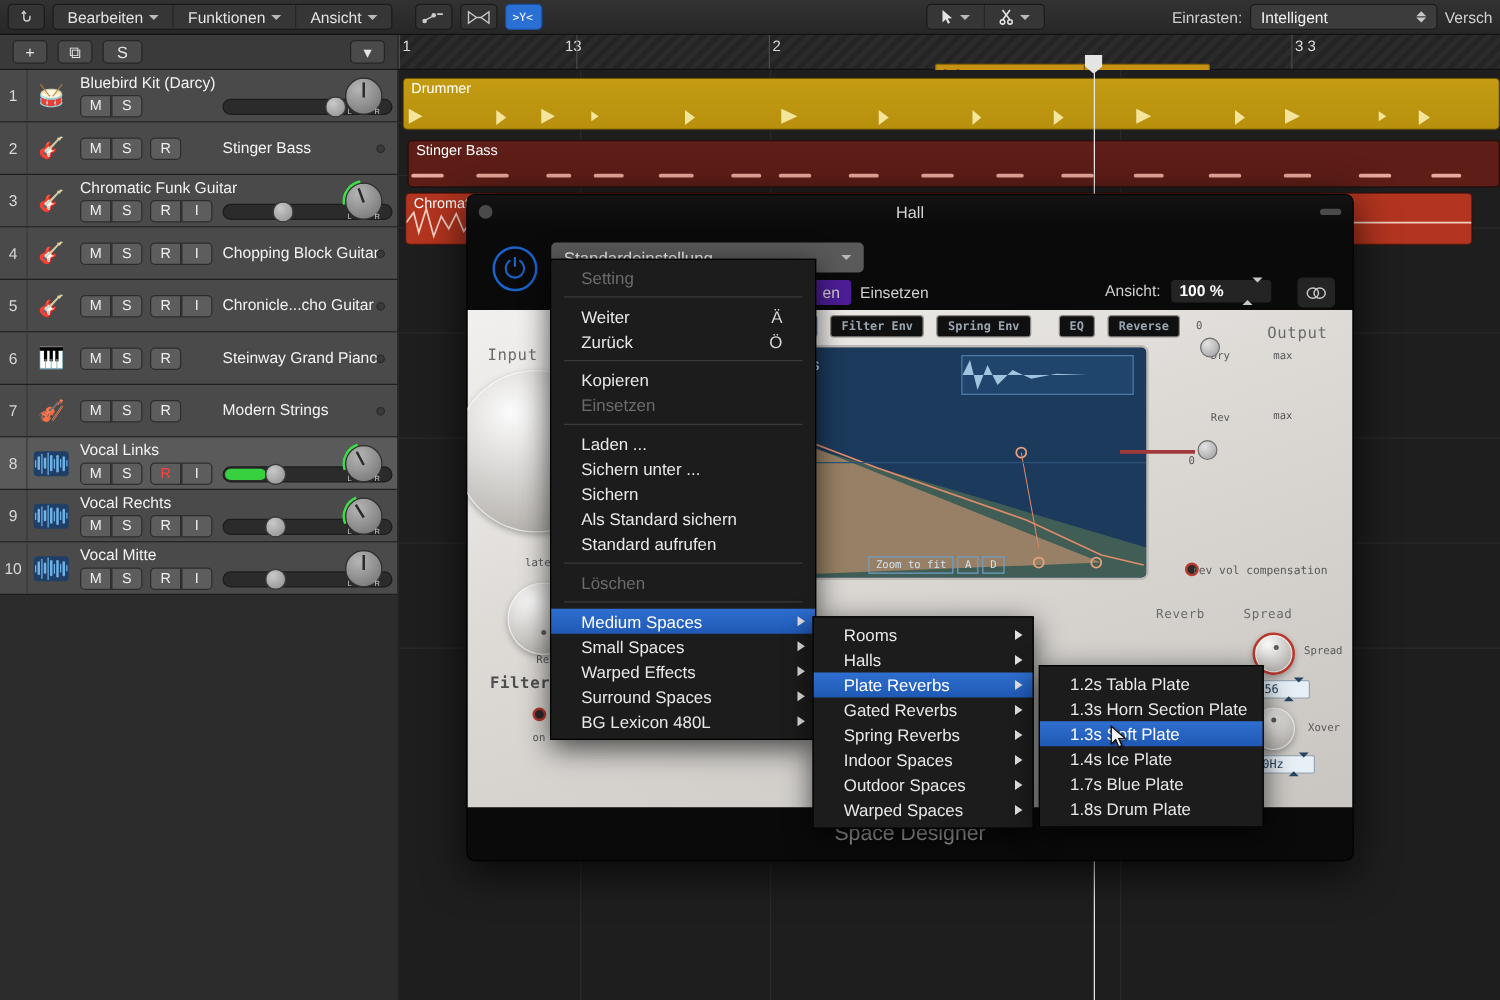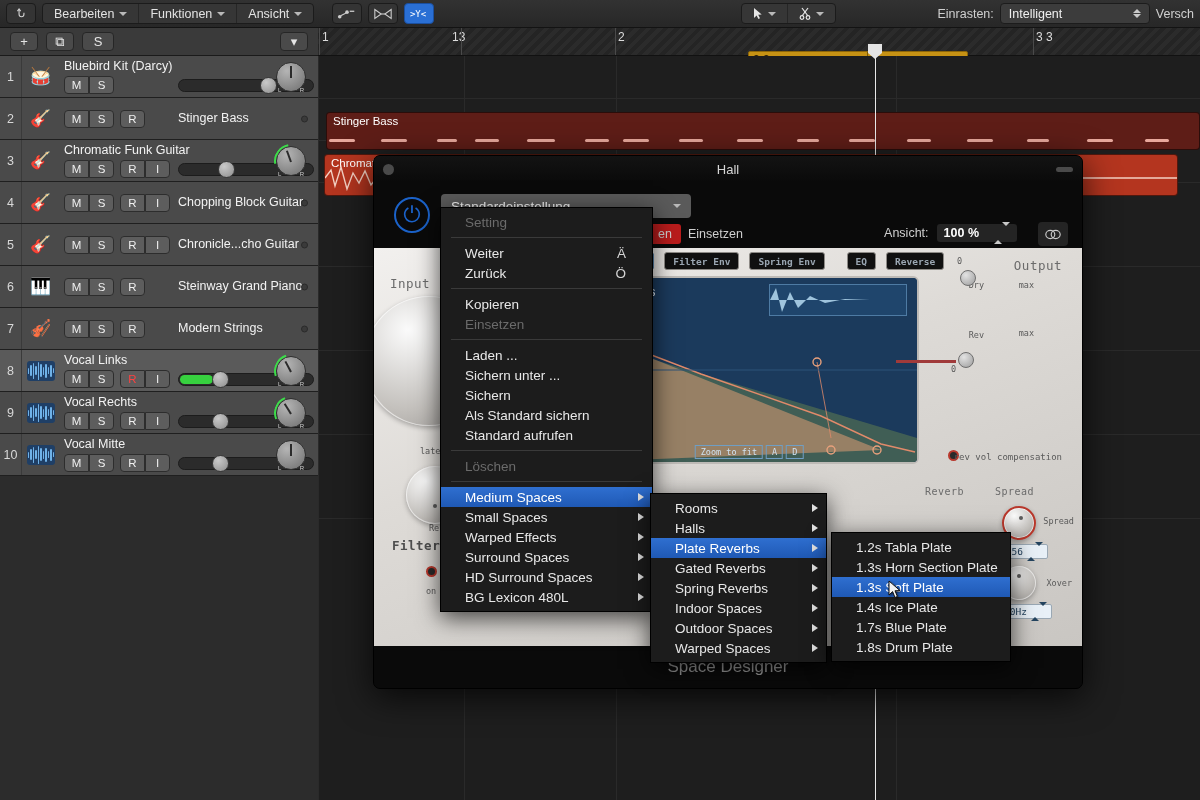--- a/index.html
+++ b/index.html
@@ -177,21 +177,21 @@
     border-radius: 50%; border: 2px solid #1b62c9; color: #1b62c9;
     display: flex; align-items: center; justify-content: center; font-size: 22px;
   }
   .preset-btn {
     position: absolute; left: 67px; top: 12px; width: 250px; height: 24px;
     background: #5a5a5a; border-radius: 4px; color: #f4f4f4;
     display: flex; align-items: center; padding: 0 10px; font-size: 13.5px;
   }
   .preset-btn .vcaret { margin-left: auto; }
   .cmp-btn {
-    position: absolute; top: 42px; height: 20px; background: #b91c1c;
+    position: absolute; top: 42px; height: 20px; background: #4c1d95;
     border-radius: 3px; color: #cfcfcf; font-size: 12.5px;
     display: flex; align-items: center; padding: 0 9px;
   }
   .ansicht { position: absolute; right: 65px; top: 42px; display: flex; align-items: center; gap: 8px; }
   .ansicht .lb { color: #cfcfcf; font-size: 12.5px; }
   .ansicht .val {
     background: #242424; border-radius: 3px; color: #fff; font-size: 12.5px; font-weight: bold;
     padding: 2px 7px; display: flex; align-items: center; gap: 15px;
   }
   .link-btn { position: absolute; right: 14px; top: 40px; width: 30px; height: 24px;
@@ -609,20 +609,37 @@
     <div class="grid-line" style="left:298px"></div>
     <div class="grid-line" style="left:578px"></div>
     <div class="row-line" style="top:42px"></div>
     <div class="row-line" style="top:84px"></div>
     <div class="row-line" style="top:126px"></div>
     <div class="row-line" style="top:210px"></div>
     <div class="row-line" style="top:294px"></div>
     <div class="row-line" style="top:378px"></div>
     <div class="row-line" style="top:462px"></div>
 
+    <div class="region drummer" style="left:4px; top:6px; width:878px; height:42px;">
+      <span class="rlabel">Drummer</span>
+      <i class="tri" style="left:4px;  top:24px;"></i>
+      <i class="tri" style="left:74px; top:25px; border-left-width:8px;"></i>
+      <i class="tri" style="left:110px;top:24px;"></i>
+      <i class="tri" style="left:150px;top:26px; border-left-width:6px; border-top-width:4px; border-bottom-width:4px;"></i>
+      <i class="tri" style="left:225px;top:25px; border-left-width:8px;"></i>
+      <i class="tri" style="left:302px;top:24px; border-left-width:13px;"></i>
+      <i class="tri" style="left:380px;top:25px; border-left-width:8px;"></i>
+      <i class="tri" style="left:455px;top:25px; border-left-width:7px;"></i>
+      <i class="tri" style="left:520px;top:25px; border-left-width:8px;"></i>
+      <i class="tri" style="left:586px;top:24px; border-left-width:12px;"></i>
+      <i class="tri" style="left:665px;top:25px; border-left-width:8px;"></i>
+      <i class="tri" style="left:705px;top:24px; border-left-width:12px;"></i>
+      <i class="tri" style="left:780px;top:26px; border-left-width:6px; border-top-width:4px; border-bottom-width:4px;"></i>
+      <i class="tri" style="left:812px;top:25px; border-left-width:9px;"></i>
+    </div>
 
     <div class="region bass" style="left:8px; top:56px; width:874px; height:38px;">
       <span class="rlabel">Stinger Bass</span>
       <i class="dash" style="left:2px;  top:26px; width:26px;"></i>
       <i class="dash" style="left:54px; top:26px; width:26px;"></i>
       <i class="dash" style="left:110px;top:26px; width:20px;"></i>
       <i class="dash" style="left:148px;top:26px; width:24px;"></i>
       <i class="dash" style="left:200px;top:26px; width:28px;"></i>
       <i class="dash" style="left:258px;top:26px; width:24px;"></i>
       <i class="dash" style="left:296px;top:26px; width:26px;"></i>
@@ -830,24 +847,20 @@
       </div>
       <div class="mrow">
         <span>Warped Effects</span>
         <span class="arrow"></span>
       </div>
       <div class="mrow">
         <span>Surround Spaces</span>
         <span class="arrow"></span>
       </div>
       <div class="mrow">
-        <span>HD Surround Spaces</span>
-        <span class="arrow"></span>
-      </div>
-      <div class="mrow">
         <span>BG Lexicon 480L</span>
         <span class="arrow"></span>
       </div>
     </div>
 
   <div class="menu" id="menu2" style="left:650px; top:493px; width:177px;">
       <div class="mrow">
         <span>Rooms</span>
         <span class="arrow"></span>
       </div>

